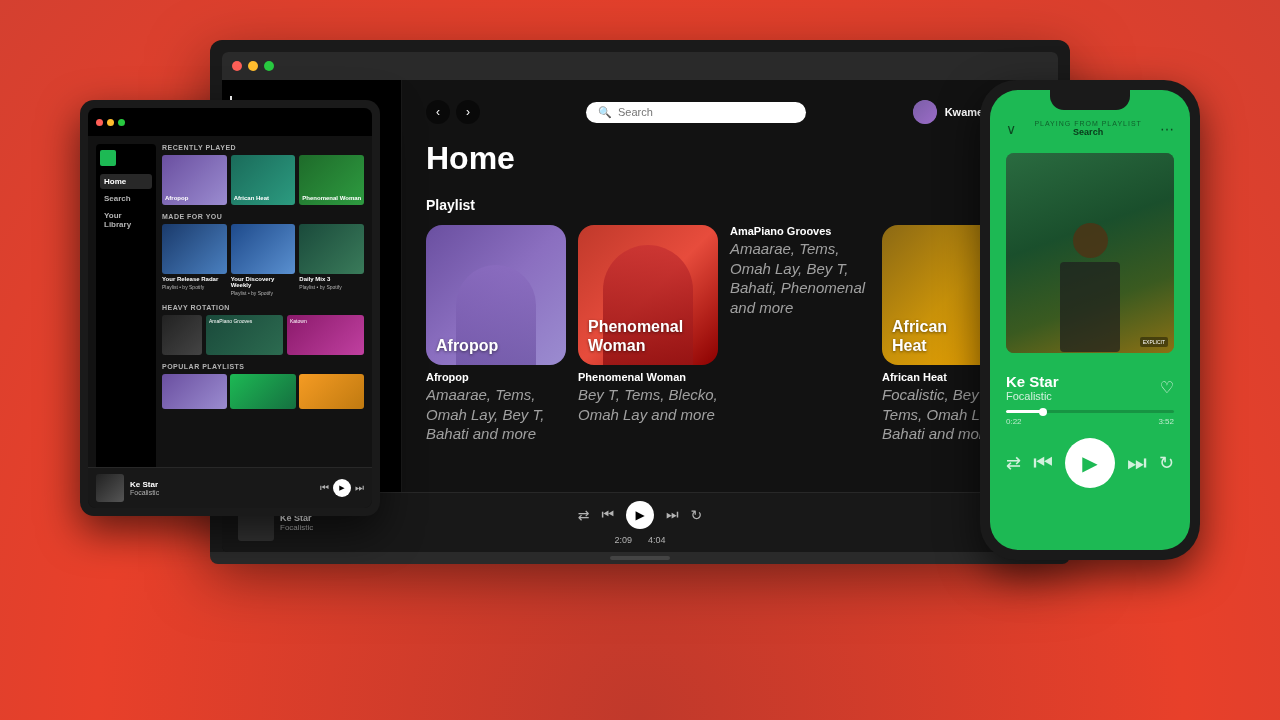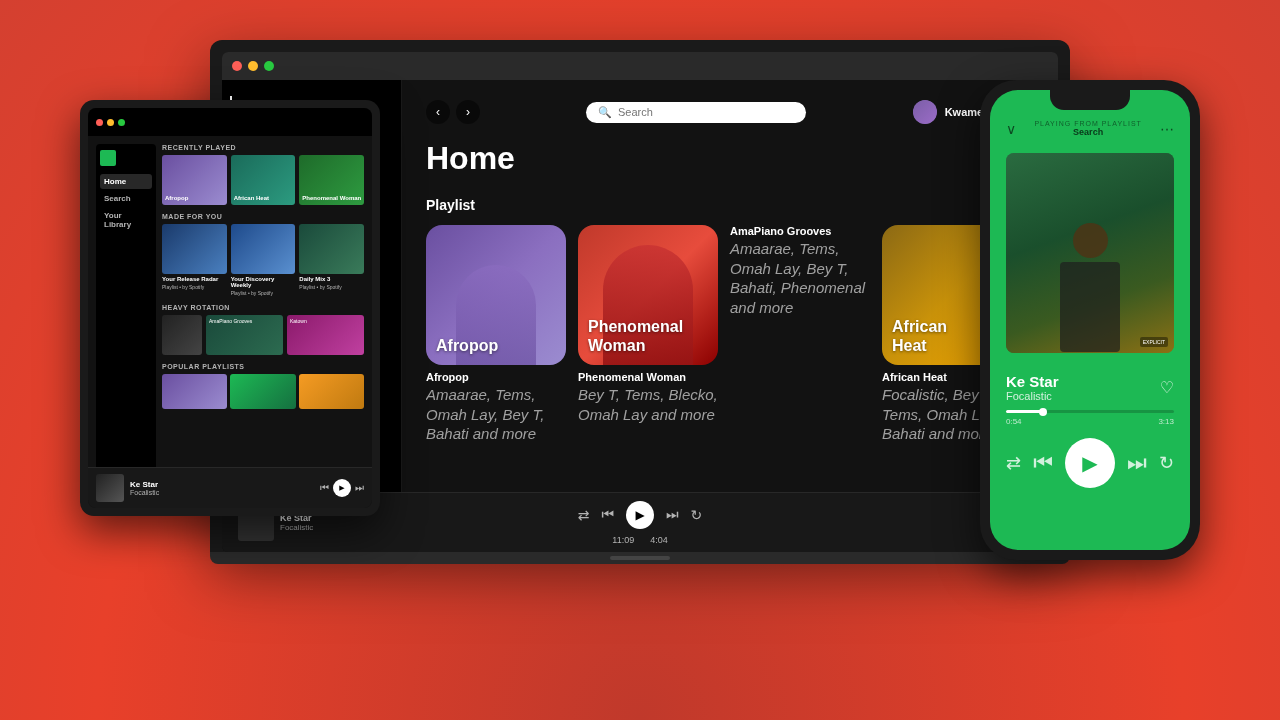--- a/index.html
+++ b/index.html
@@ -825,21 +825,21 @@
           </div>
           <div style="flex:2; display:flex; flex-direction:column; align-items:center; gap:6px;">
             <div class="playbar-controls">
               <span class="ctrl-btn">⇄</span>
               <span class="ctrl-btn">⏮</span>
               <div class="play-btn">▶</div>
               <span class="ctrl-btn">⏭</span>
               <span class="ctrl-btn">↻</span>
             </div>
             <div class="progress-section">
-              <span class="time-text">11:09</span>
+              <span class="time-text">2:09</span>
               <div class="progress-bar">
                 <div class="progress-fill"></div>
               </div>
               <span class="time-text">4:04</span>
             </div>
           </div>
           <div style="flex:1; display:flex; justify-content:flex-end; gap:8px; align-items:center;">
             <span style="color:#b3b3b3;font-size:11px;">≡</span>
             <span style="color:#b3b3b3;font-size:11px;">⊞</span>
             <span style="color:#b3b3b3;font-size:11px;">🔊</span>
@@ -984,22 +984,22 @@
             </div>
             <span class="phone-heart">♡</span>
           </div>
 
           <div class="phone-progress-area">
             <div class="phone-progress-bar">
               <div class="phone-progress-fill" style="width:22%;"></div>
               <div class="phone-progress-dot"></div>
             </div>
             <div class="phone-times">
-              <span>0:54</span>
-              <span>3:13</span>
+              <span>0:22</span>
+              <span>3:52</span>
             </div>
           </div>
 
           <div class="phone-controls">
             <span class="phone-ctrl-btn">⇄</span>
             <span class="phone-ctrl-btn" style="font-size:22px;">⏮</span>
             <div class="phone-play-btn">▶</div>
             <span class="phone-ctrl-btn" style="font-size:22px;">⏭</span>
             <span class="phone-ctrl-btn">↻</span>
           </div>

